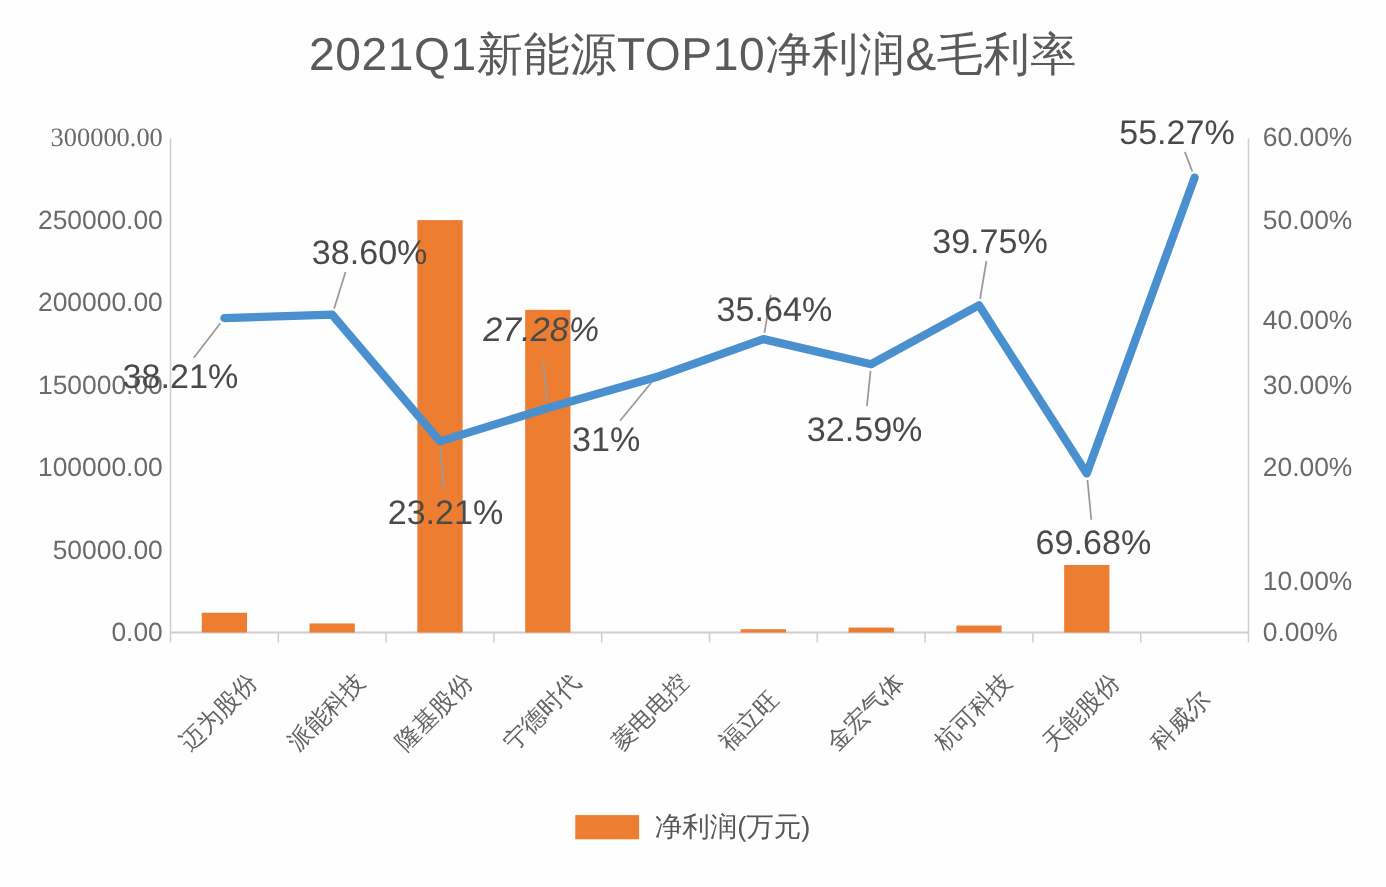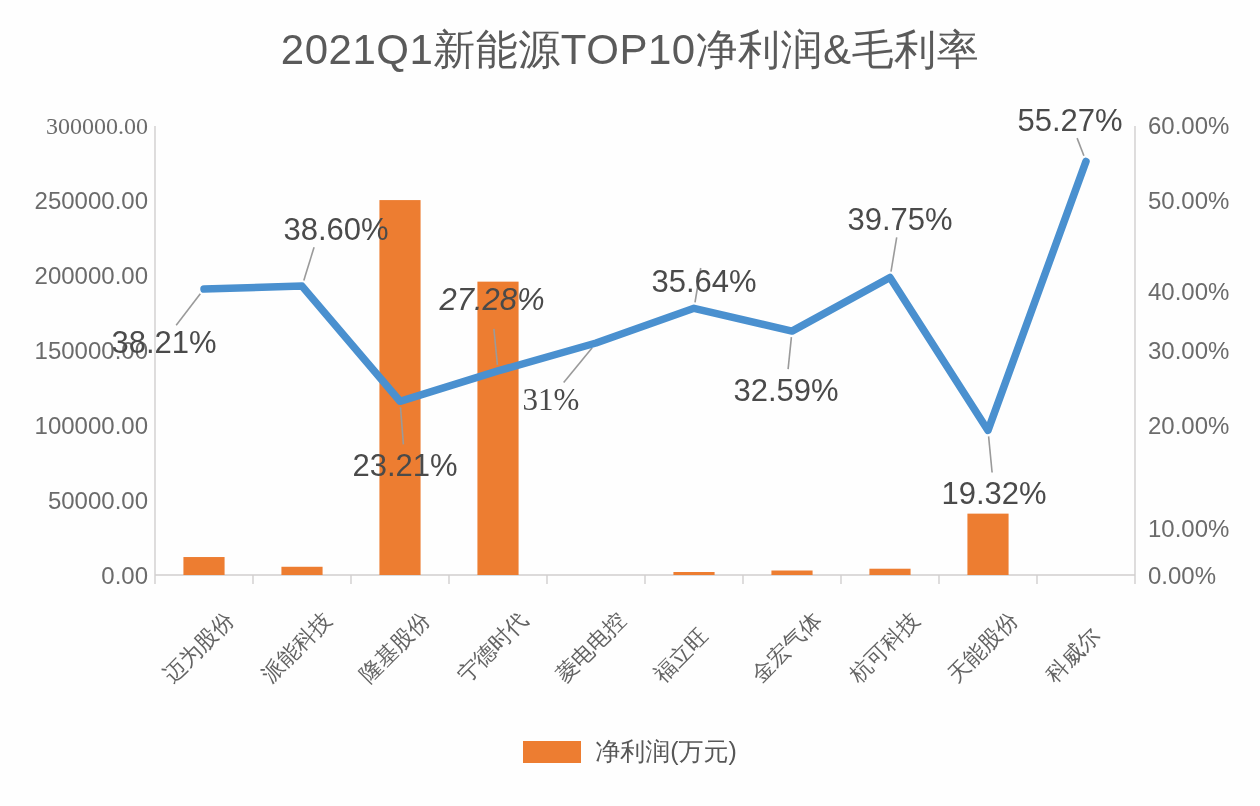--- a/index.html
+++ b/index.html
@@ -194,25 +194,25 @@
       <div class="cat-label" style="left: 846px; top: 671px;">杭可科技</div>
       <div class="cat-label" style="left: 944px; top: 671px;">天能股份</div>
       <div class="cat-label" style="left: 1042px; top: 671px;">科威尔</div>
     </div>
 
   <div id="point-labels">
       <div class="point-label" style="left: 164px; top: 327.062px; transform: translateX(-50%);">38.21%</div>
       <div class="point-label" style="left: 320px; top: 214.143px; transform: translateX(-50%); margin-left: 16px;">38.60%</div>
       <div class="point-label" style="left: 405px; top: 450.312px; transform: translateX(-50%);">23.21%</div>
       <div class="point-label" style="left: 492px; top: 284px; transform: translateX(-50%); font-style: italic;">27.28%</div>
-      <div class="point-label" style="left: 551px; top: 384.017px; transform: translateX(-50%); font-family: Liberation Serif, serif;">31%</div>
+      <div class="point-label" style="left: 551px; top: 384.017px; transform: translateX(-50%);">31%</div>
       <div class="point-label" style="left: 704px; top: 234.294px; transform: translateX(-50%); margin-top: 32px;">35.64%</div>
       <div class="point-label" style="left: 786px; top: 375.118px; transform: translateX(-50%); text-align: right;">32.59%</div>
       <div class="point-label" style="left: 900px; top: 203.537px; transform: translateX(-50%);">39.75%</div>
-      <div class="point-label" style="left: 994px; top: 478.422px; transform: translateX(-50%);">19.32%</div>
+      <div class="point-label" style="left: 994px; top: 478.422px; transform: translateX(-50%);">69.68%</div>
       <div class="point-label" style="left: 1070px; top: 105.396px; transform: translateX(-50%);">55.27%</div>
     </div>
 
   <div class="legend">
     <div class="legend-item">
       <span class="legend-swatch-bar"></span>
       <span class="legend-text">净利润(万元)</span>
     </div>
   </div>
 

